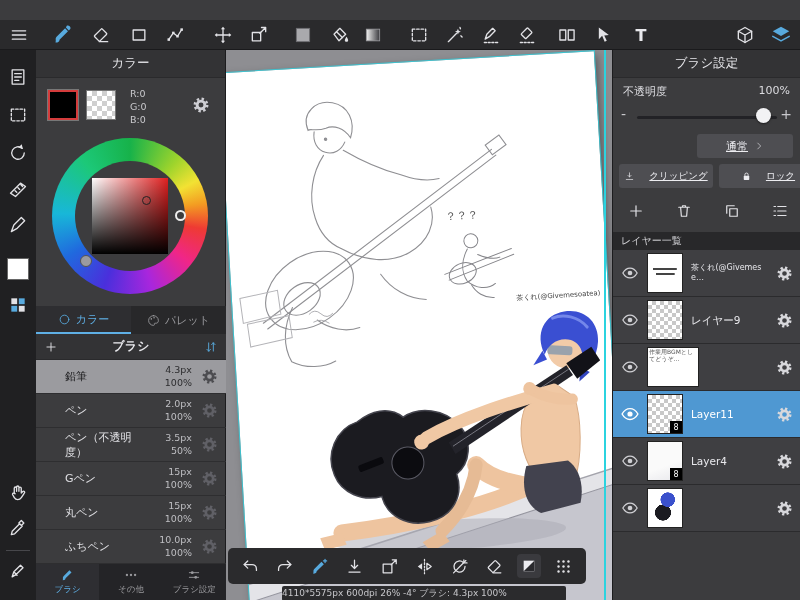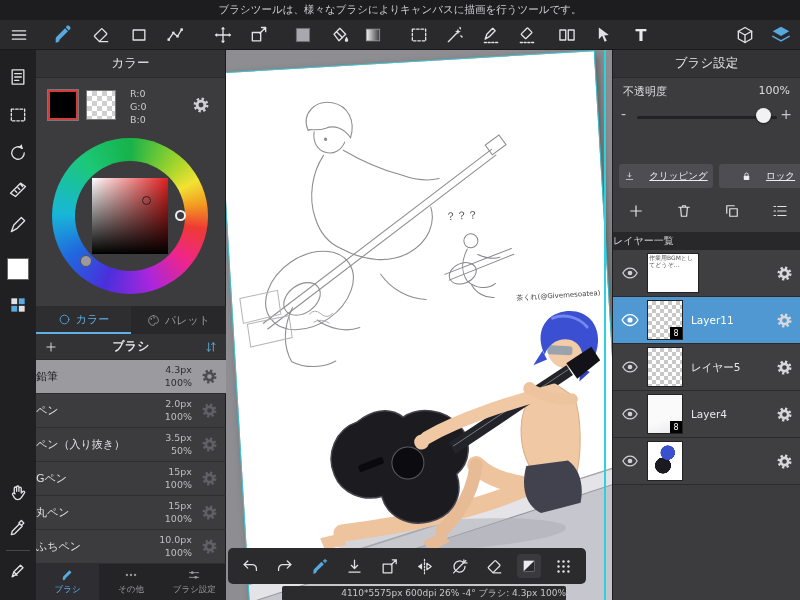--- a/index.html
+++ b/index.html
@@ -36,54 +36,54 @@
   #mk-ring{left:139px;top:160px;width:11px;height:11px;border:2px solid #eee;z-index:2}
   #mk-gray{left:44px;top:205px;width:12px;height:12px;background:#9a9aa0;border:1px solid #555;z-index:2}
   #mk-sq{left:106px;top:146px;width:9px;height:9px;border:1.5px solid #222;z-index:3}
   #ctabs{left:0;top:256px;width:190px;height:28px;background:#28282a;display:flex}
   .ctab{flex:1;display:flex;align-items:center;justify-content:center;gap:5px;font-size:11px;color:#9a9a9e}
   .ctab.on{color:#5fb0e6;border-bottom:2px solid #5fb0e6;background:#2e2e31}
   #bhead{left:0;top:284px;width:190px;height:26px;background:#333335;border-bottom:1px solid #2a2a2c;display:flex;align-items:center;color:#e8e8ec}
   #bhead .title{flex:1;text-align:center;font-size:12px;font-weight:bold}
   #brows{left:0;top:310px;width:190px}
   .brow{position:relative;height:34px;border-bottom:1px solid #2e2e30;display:flex;align-items:center}
-  .brow .bname{flex:1;padding-left:0;font-size:11px;color:#e0e0e4}
+  .brow .bname{flex:1;padding-left:29px;font-size:11px;color:#e0e0e4}
   .brow .bvals{width:48px;text-align:right;font-size:9.5px;color:#bfbfc3;line-height:1.3}
   .brow .bgear{width:34px;display:flex;justify-content:center;color:#606066}
   .brow.sel{background:#9b9b9f}
   .brow.sel .bname{color:#18181a}
   .brow.sel .bvals{color:#2c2c2e}
   .brow.sel .bgear{color:#4c4c50}
   #ltabs{left:0;top:514px;width:190px;height:36px;background:#242427;display:flex}
   .ltab{flex:1;display:flex;flex-direction:column;align-items:center;justify-content:center;gap:2px;font-size:8.5px;color:#9a9a9e}
   .ltab.on{color:#5fb0e6;background:#2e2e32}
   
   #area{left:226px;top:50px;width:386px;height:550px;background:#8e8e92;overflow:hidden}
   #canvas{left:3px;top:12px;width:376px;height:610px;background:#fff;transform:rotate(-3.4deg);transform-origin:50% 30%;outline:1.5px solid rgba(45,210,225,.8);box-shadow:3px 4px 10px rgba(0,0,0,.4);z-index:1}
   #guide-v{left:378px;top:0;width:2px;height:550px;background:#2bd3df;z-index:2}
   #fbar{left:2px;top:498px;width:358px;height:36px;background:#2b2b2d;border-radius:5px;display:flex;align-items:center;justify-content:space-between;padding:0 10px;z-index:6}
-  #statusbar{left:56px;top:536px;width:284px;height:15px;background:#2b2b2d;border-radius:2px;display:flex;align-items:center;justify-content:flex-end;font-size:9px;color:#c6c6ca;z-index:6;white-space:nowrap}
+  #statusbar{left:56px;top:536px;width:284px;height:15px;background:#2b2b2d;border-radius:2px;display:flex;align-items:center;justify-content:flex-start;font-size:9px;color:#c6c6ca;z-index:6;white-space:nowrap}
   .fbtn{width:24px;height:24px;display:flex;align-items:center;justify-content:center}
   #fimg{background:#3a3a3e;border-radius:4px}
   
   #rpanel{left:612px;top:50px;width:188px;height:550px;background:#3c3c3e;border-left:1px solid #1c1c1e}
   #oplabel{left:10px;top:34px;font-size:11px;color:#dcdce0}
   #opval{right:10px;top:34px;font-size:11px;color:#dcdce0;position:absolute}
   #sl-minus{left:8px;top:56px;font-size:14px;color:#c8c8cc}
   #sl-plus{right:8px;top:56px;position:absolute;font-size:14px;color:#c8c8cc}
   #sl-track{left:24px;top:66px;width:140px;height:3px;background:#222226;border-radius:2px}
   #sl-thumb{left:143px;top:58px;width:15px;height:15px;border-radius:50%;background:#f2f2f4;box-shadow:0 1px 2px rgba(0,0,0,.5)}
   #blendbtn{left:84px;top:84px;width:96px;height:24px;background:#4e4e52;border-radius:3px;display:flex;align-items:center;justify-content:center;gap:6px;font-size:11px;color:#ececf0}
   #blendbtn u{text-decoration:underline}
   .clbtn{position:absolute;top:114px;height:24px;background:#4e4e52;border-radius:3px;display:flex;align-items:center;justify-content:center;gap:14px;font-size:9.5px;color:#ececf0}
   .clbtn u{text-decoration:underline}
   #clipbtn{left:6px;width:94px}
   #lockbtn{left:106px;width:98px}
   .rico{position:absolute;top:148px;width:26px;height:26px;display:flex;align-items:center;justify-content:center;color:#d8d8dc}
-  #llhead{left:0;top:182px;width:188px;height:18px;background:#28282a;display:flex;align-items:center;font-size:10px;color:#cfcfd3}
+  #llhead{left:0;top:182px;width:188px;height:18px;background:#28282a;display:flex;align-items:center;padding-left:8px;font-size:10px;color:#cfcfd3}
   #lrows{left:0;top:200px;width:188px}
   .lrow{position:relative;height:47px;border-bottom:1px solid #2b2b2d;display:flex;align-items:center;background:#3f3f42}
   .lrow.sel{background:#4f98d2}
   .leye{width:34px;display:flex;justify-content:center;color:#d0d0d4}
   .lrow.sel .leye{color:#fff}
   .lthumb{position:relative;width:36px;height:40px;border:1px solid #222;background:#fff;flex:none;overflow:hidden}
   .lthumb.checker{background:repeating-conic-gradient(#c8c8c8 0% 25%,#ffffff 0% 50%) 0 0/8px 8px}
   .lthumb.lines{background:linear-gradient(#444 0 0) 50% 38%/70% 2px no-repeat,linear-gradient(#444 0 0) 50% 52%/55% 2px no-repeat,#fff}
   .lthumb.art{background:radial-gradient(circle at 58% 28%,#3a50cc 0 21%,rgba(0,0,0,0) 22%),radial-gradient(circle at 44% 62%,#1a1a20 0 26%,rgba(0,0,0,0) 27%),#fff}
   .lthumb.plain{background:linear-gradient(160deg,#fafafa 60%,#e8e8ec);}
@@ -109,23 +109,20 @@
     </symbol>
     <symbol id="i-lock" viewBox="0 0 24 24">
       <rect x="6" y="10.5" width="12" height="9" rx="1.5" fill="currentColor"></rect>
       <path d="M8.5 10.5V8a3.5 3.5 0 017 0v2.5" fill="none" stroke="currentColor" stroke-width="2"></path>
     </symbol>
   </defs>
 </svg>
 
 <div id="app">
 
-  <div id="tipbar" class="abs">
-    <span>ブラシツールは、様々なブラシによりキャンバスに描画を行うツールです。</span>
-  </div>
 
   <div id="toolbar" class="abs">
     <span class="tbtn" style="left:6px">
         <svg class="tsvg" width="20" height="20" viewBox="0 0 24 24">
           <path class="st" d="M4 7h16M4 12h16M4 17h16"></path>
         </svg>
       </span>
     <span class="tbtn" style="left:50px">
         <svg class="tsvg blue" width="20" height="20" viewBox="0 0 24 24">
           <path class="f" d="M3 21c3.5 0 4.8-1.2 4.8-3.4L18 7.5 14.5 4 4.3 14.2C2.2 16.3 4 18 3 21z"></path>
@@ -360,21 +357,21 @@
       <div class="brow">
         <span class="bname">ペン</span>
         <span class="bvals"><span>2.0px</span><br><span>100%</span></span>
         <span class="bgear">
             <svg width="17" height="17" viewBox="0 0 24 24">
               <use href="#i-gear"></use>
             </svg>
           </span>
       </div>
       <div class="brow">
-        <span class="bname">ペン（入り抜き）</span>
+        <span class="bname">ペン（不透明度）</span>
         <span class="bvals"><span>3.5px</span><br><span>50%</span></span>
         <span class="bgear">
             <svg width="17" height="17" viewBox="0 0 24 24">
               <use href="#i-gear"></use>
             </svg>
           </span>
       </div>
       <div class="brow">
         <span class="bname">Gペン</span>
         <span class="bvals"><span>15px</span><br><span>100%</span></span>
@@ -585,20 +582,26 @@
         <span>ブラシ設定</span>
       </div>
 
     <div id="oplabel" class="abs">不透明度</div>
     <div id="opval">100%</div>
     <div id="sl-minus" class="abs">-</div>
     <div id="sl-plus">+</div>
     <div id="sl-track" class="abs"></div>
     <div id="sl-thumb" class="abs"></div>
 
+    <div id="blendbtn" class="abs">
+      <u>通常</u>
+      <svg class="tsvg" width="10" height="10" viewBox="0 0 24 24">
+          <path class="st" d="M9 5l7 7-7 7"></path>
+        </svg>
+    </div>
 
     <div id="clipbtn" class="clbtn">
       <svg class="tsvg" width="11" height="11" viewBox="0 0 24 24">
           <path class="st" d="M12 4v9M8.5 9.5L12 13l3.5-3.5M5 18.5h14"></path>
         </svg>
       <u>クリッピング</u>
     </div>
     <div id="lockbtn" class="clbtn">
       <svg width="11" height="11" viewBox="0 0 24 24" style="color:#ececf0">
           <use href="#i-lock"></use>
@@ -632,20 +635,52 @@
         <span>レイヤー一覧</span>
       </div>
 
     <div id="lrows" class="abs">
       <div class="lrow">
         <span class="leye">
             <svg width="18" height="18" viewBox="0 0 24 24">
               <use href="#i-eye"></use>
             </svg>
           </span>
+        <span class="lthumb lines"></span>
+        <span class="lname sm">
+            <span>茶くれ(@Givemese…</span>
+          </span>
+        <span class="lgear">
+            <svg width="17" height="17" viewBox="0 0 24 24">
+              <use href="#i-gear"></use>
+            </svg>
+          </span>
+      </div>
+      <div class="lrow">
+        <span class="leye">
+            <svg width="18" height="18" viewBox="0 0 24 24">
+              <use href="#i-eye"></use>
+            </svg>
+          </span>
+        <span class="lthumb checker"></span>
+        <span class="lname">
+            <span>レイヤー9</span>
+          </span>
+        <span class="lgear">
+            <svg width="17" height="17" viewBox="0 0 24 24">
+              <use href="#i-gear"></use>
+            </svg>
+          </span>
+      </div>
+      <div class="lrow">
+        <span class="leye">
+            <svg width="18" height="18" viewBox="0 0 24 24">
+              <use href="#i-eye"></use>
+            </svg>
+          </span>
         <span class="lthumb" style="width:52px">
             <span class="tinytxt">作業用BGMとしてどうぞ…</span>
           </span>
         <span class="lname">
             <span></span>
           </span>
         <span class="lgear">
             <svg width="17" height="17" viewBox="0 0 24 24">
               <use href="#i-gear"></use>
             </svg>
@@ -668,54 +703,38 @@
               <use href="#i-gear"></use>
             </svg>
           </span>
       </div>
       <div class="lrow">
         <span class="leye">
             <svg width="18" height="18" viewBox="0 0 24 24">
               <use href="#i-eye"></use>
             </svg>
           </span>
-        <span class="lthumb checker"></span>
+        <span class="lthumb plain">
+            <span class="badge">8</span>
+          </span>
         <span class="lname">
-            <span>レイヤー5</span>
+            <span>Layer4</span>
           </span>
         <span class="lgear">
             <svg width="17" height="17" viewBox="0 0 24 24">
               <use href="#i-gear"></use>
             </svg>
           </span>
       </div>
       <div class="lrow">
         <span class="leye">
             <svg width="18" height="18" viewBox="0 0 24 24">
               <use href="#i-eye"></use>
             </svg>
           </span>
-        <span class="lthumb plain">
-            <span class="badge">8</span>
-          </span>
-        <span class="lname">
-            <span>Layer4</span>
-          </span>
-        <span class="lgear">
-            <svg width="17" height="17" viewBox="0 0 24 24">
-              <use href="#i-gear"></use>
-            </svg>
-          </span>
-      </div>
-      <div class="lrow">
-        <span class="leye">
-            <svg width="18" height="18" viewBox="0 0 24 24">
-              <use href="#i-eye"></use>
-            </svg>
-          </span>
         <span class="lthumb art"></span>
         <span class="lname">
             <span></span>
           </span>
         <span class="lgear">
             <svg width="17" height="17" viewBox="0 0 24 24">
               <use href="#i-gear"></use>
             </svg>
           </span>
       </div>

